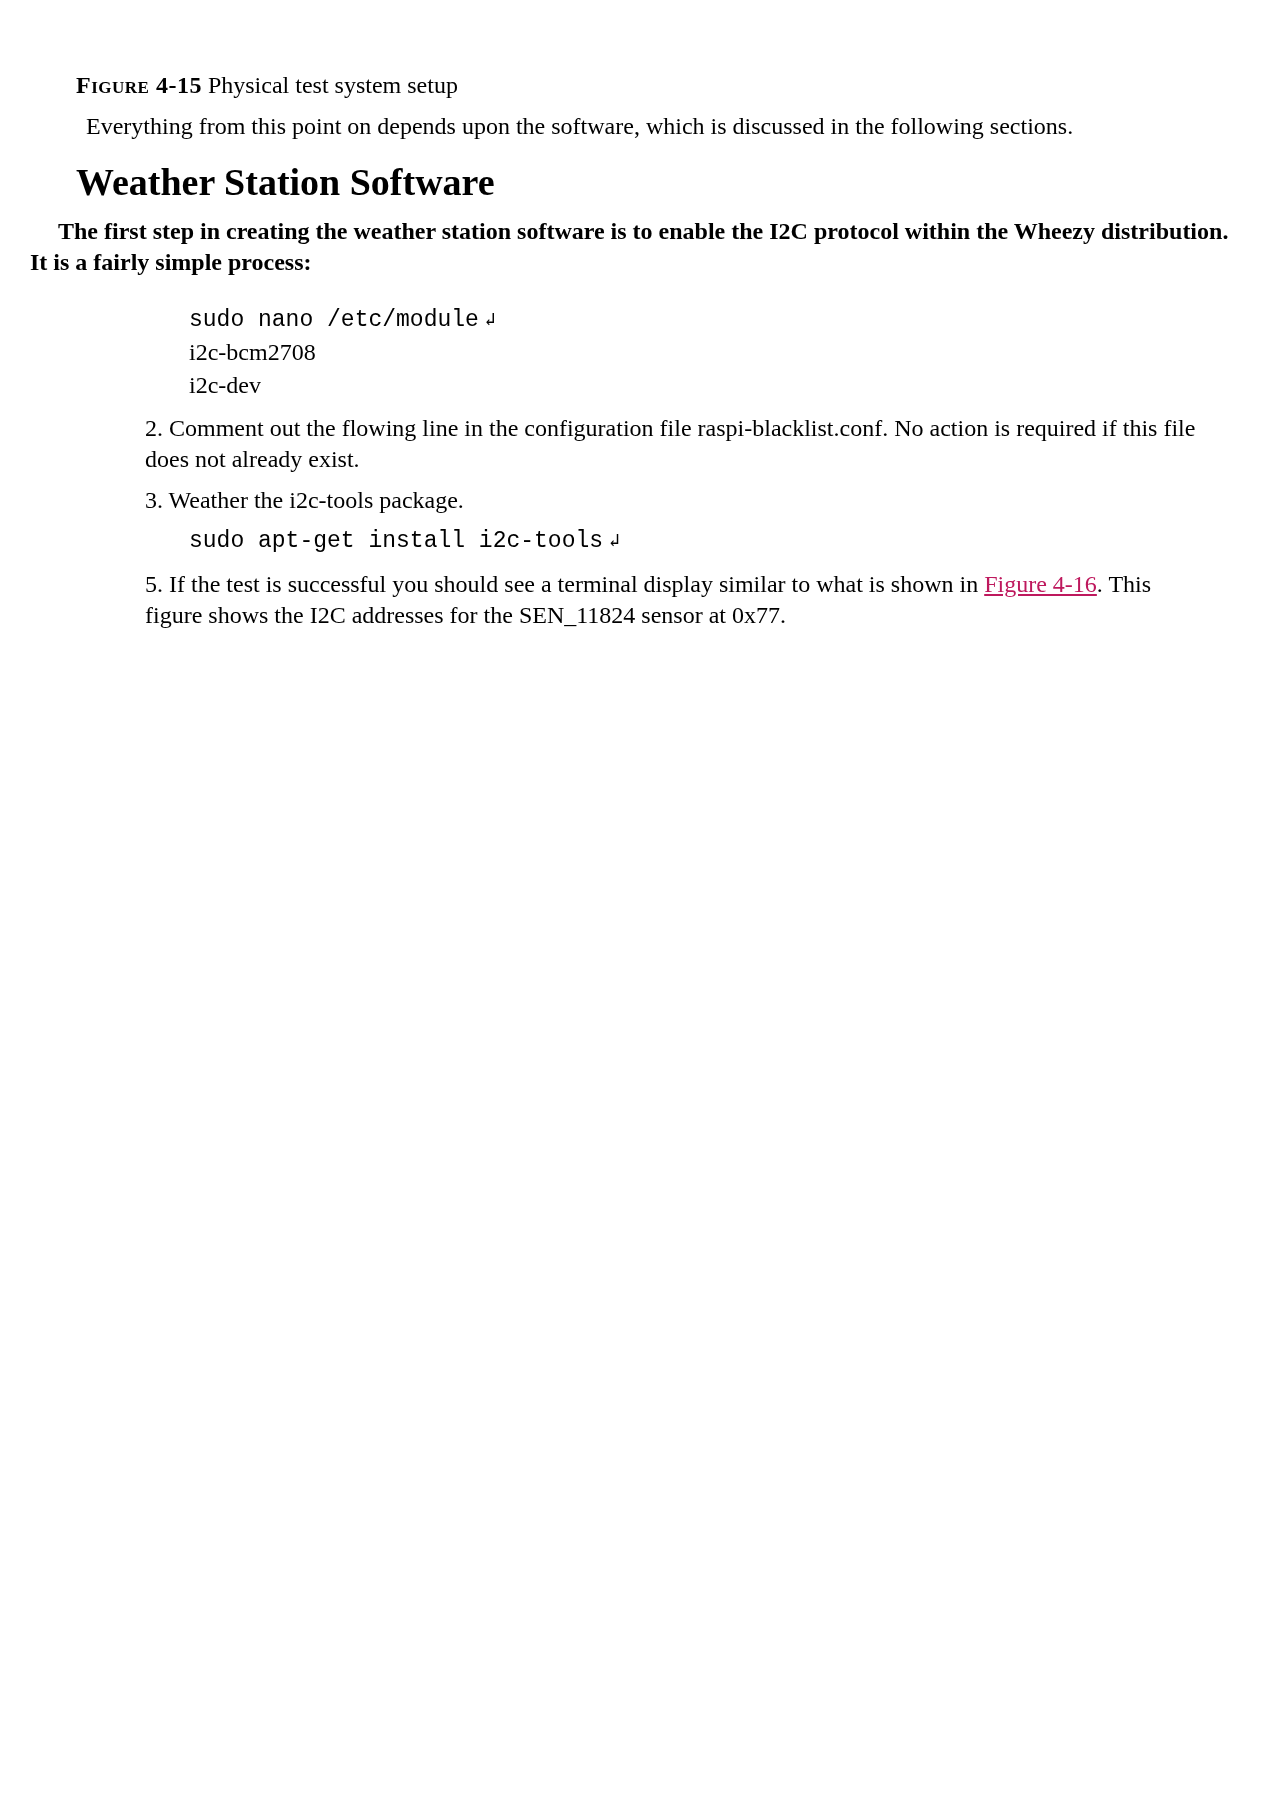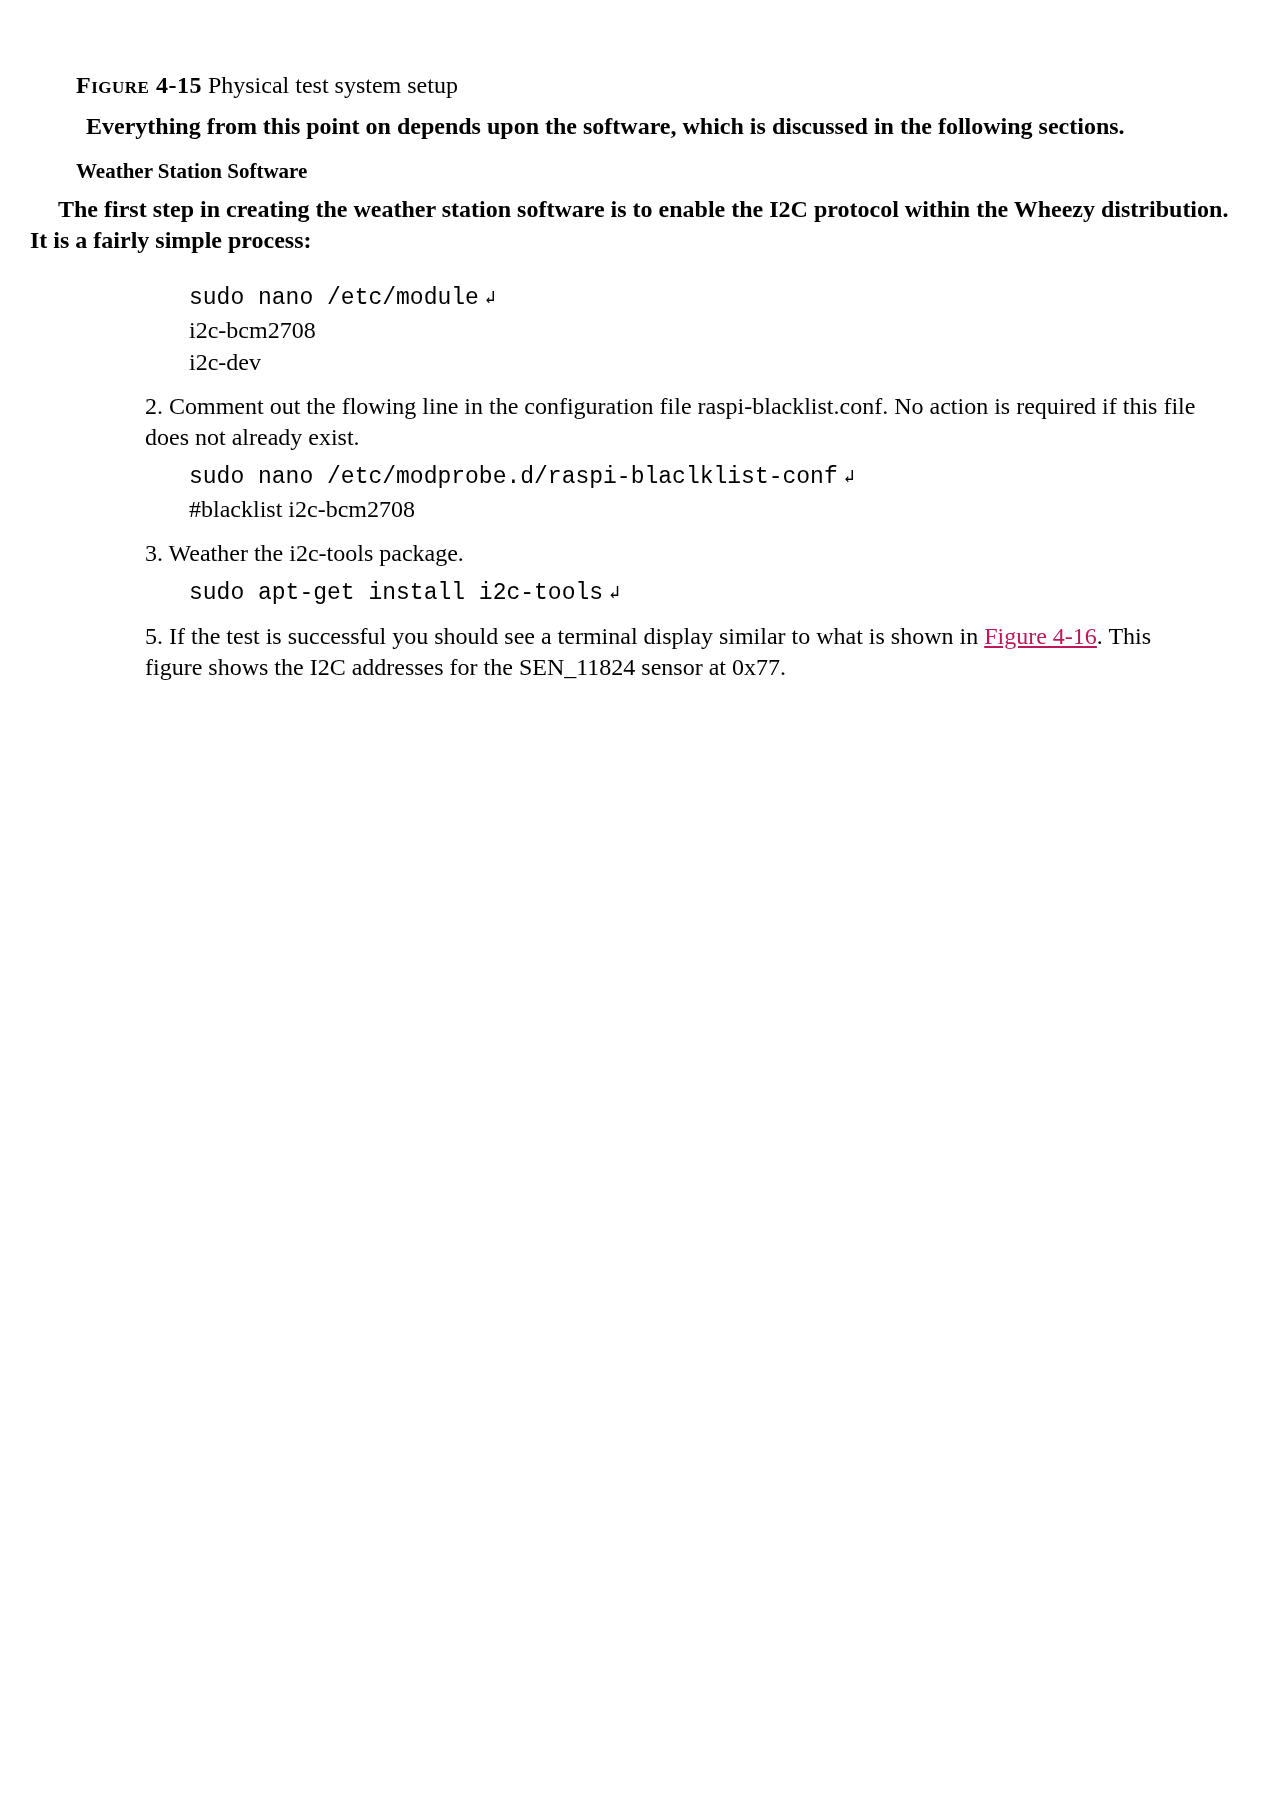--- a/index.html
+++ b/index.html
@@ -19,28 +19,27 @@
     .figure-label {
       font-variant: small-caps;
       font-weight: bold;
       letter-spacing: 0.5px;
     }
     .paragraph {
       margin: 8px 0 16px 0;
     }
     .indent {
       text-indent: 56px;
-      font-weight: bold;
     }
     .small-indent {
       text-indent: 28px;
       font-weight: bold;
     }
     h2 {
-      font-size: 21px;
+      font-size: 38px;
       font-weight: bold;
       margin: 8px 0 8px 46px;
       font-family: Georgia, 'Times New Roman', serif;
     }
     .steps {
       margin-left: 115px;
       margin-right: 40px;
       margin-top: 24px;
     }
     .step {
@@ -91,24 +90,20 @@
       <div>i2c-bcm2708</div>
       <div>i2c-dev</div>
     </div>
   </div>
 
   <div class="step">
     <div class="step-text">
       <span>2.</span>
       <span>Comment out the flowing line in the configuration file raspi-blacklist.conf. No action is required if this file does not already exist.</span>
     </div>
-    <div class="code-block">
-      <div><span class="mono">sudo nano /etc/modprobe.d/raspi-blaclklist-conf</span> <span class="enter-icon">↲</span></div>
-      <div>#blacklist i2c-bcm2708</div>
-    </div>
   </div>
 
   <div class="step">
     <div class="step-text">
       <span>3.</span>
       <span>Weather the i2c-tools package.</span>
     </div>
     <div class="code-block">
       <div><span class="mono">sudo apt-get install i2c-tools</span> <span class="enter-icon">↲</span></div>
     </div>

